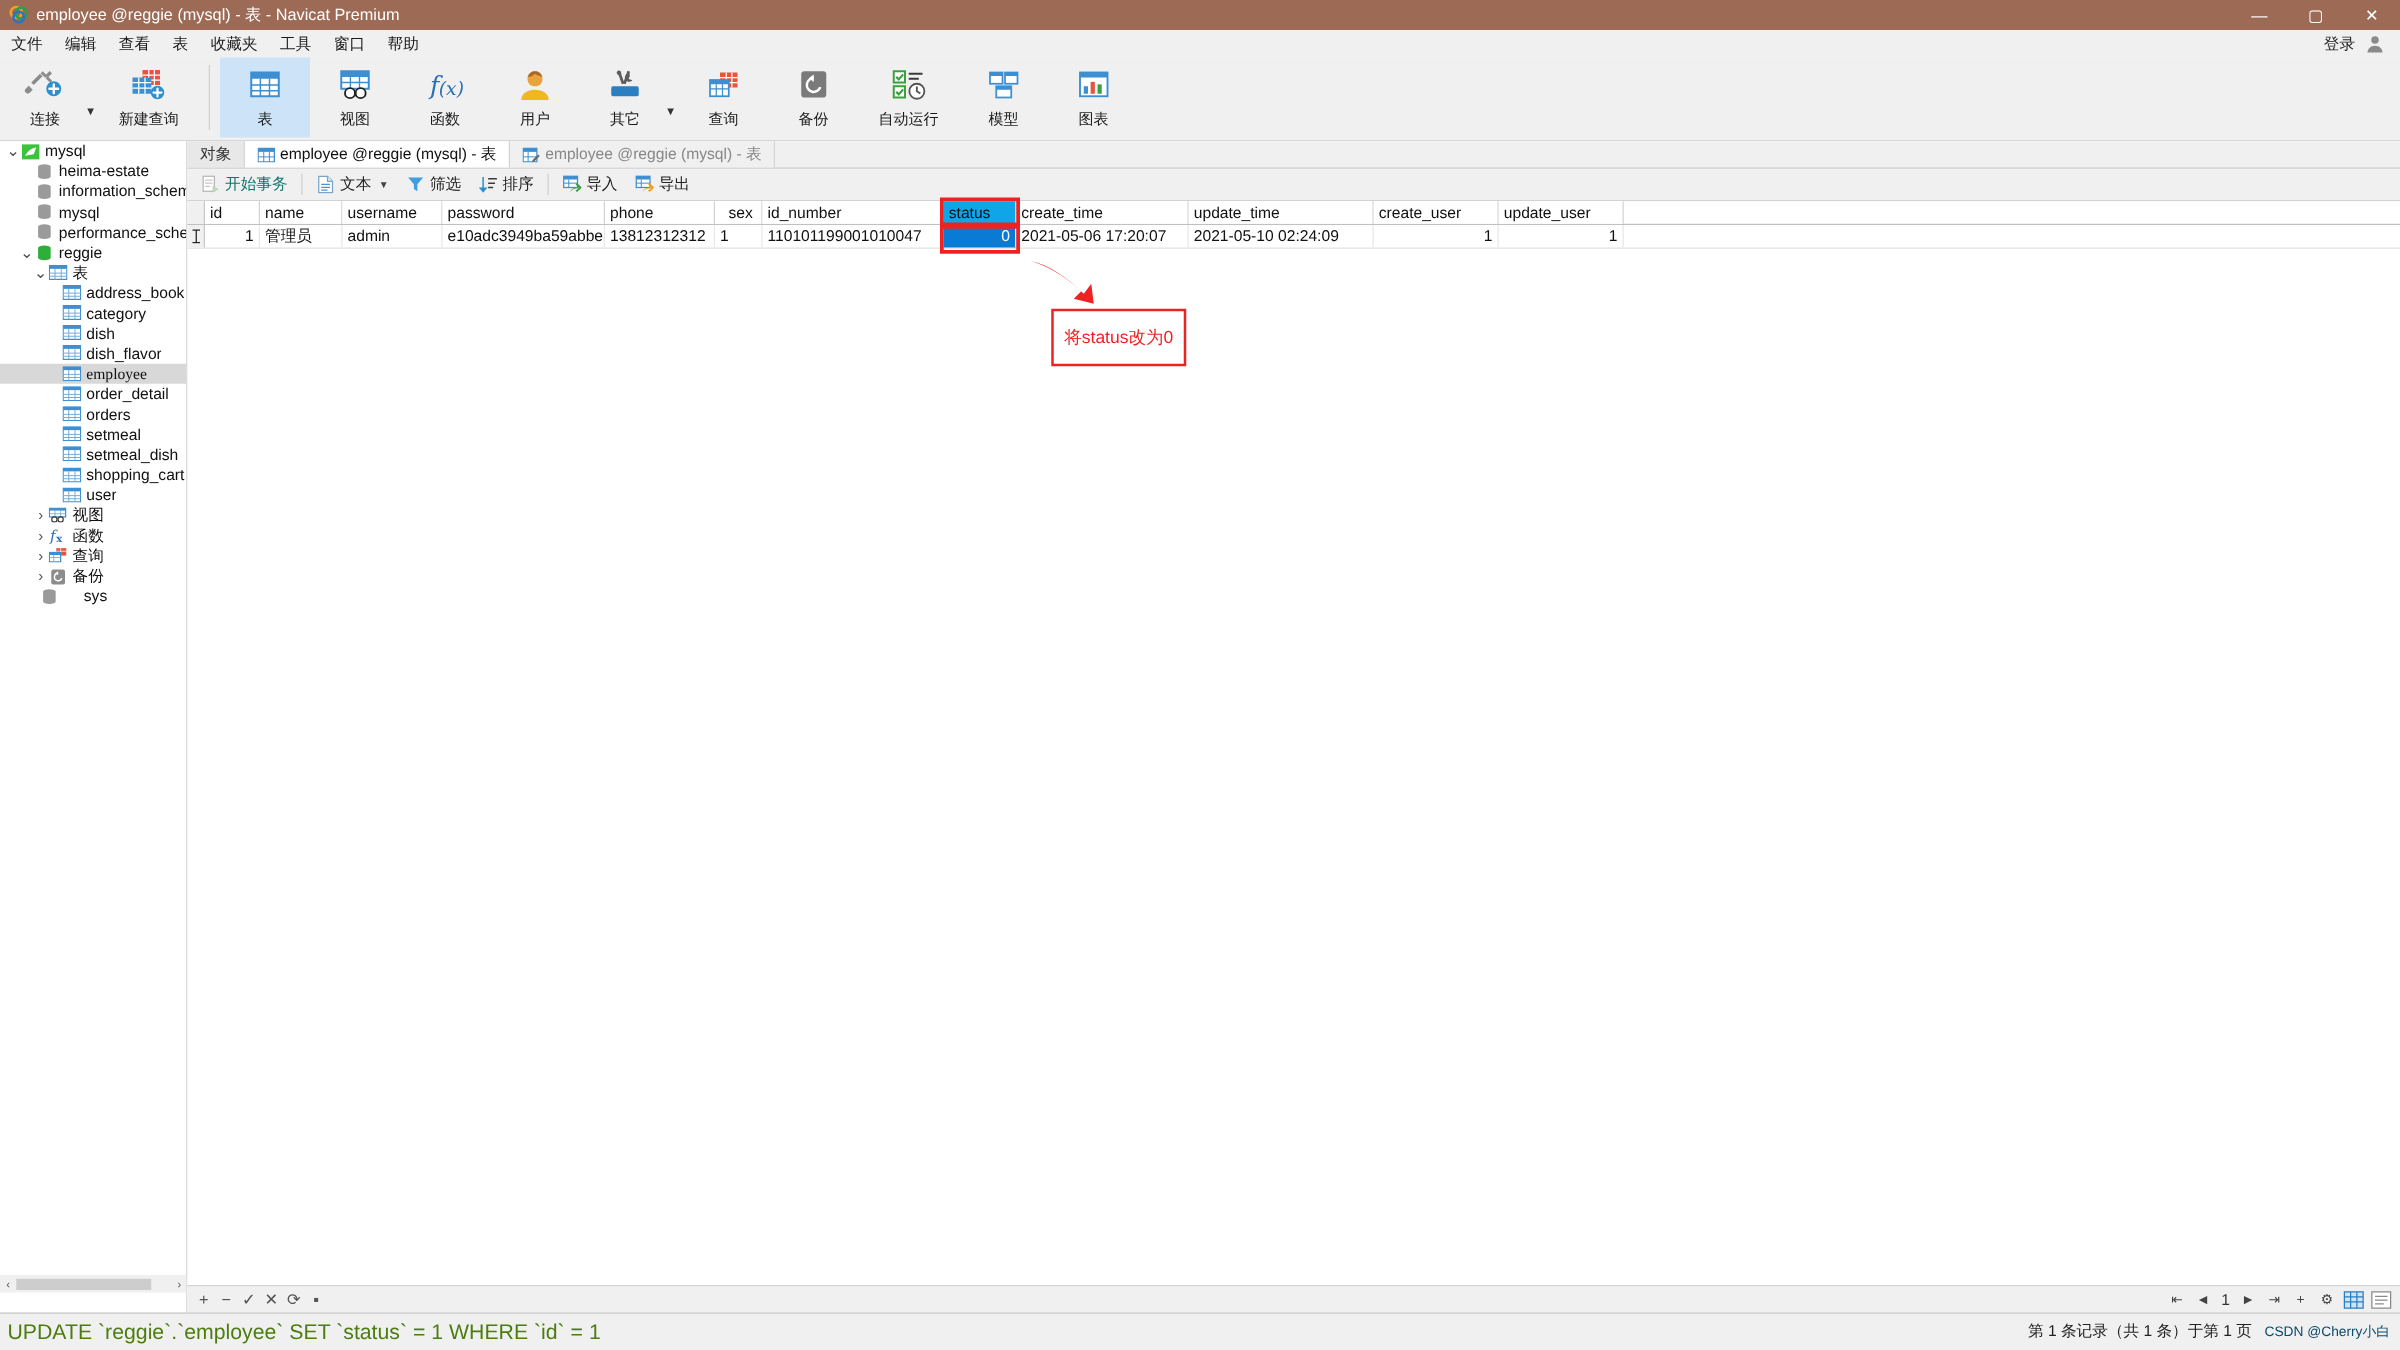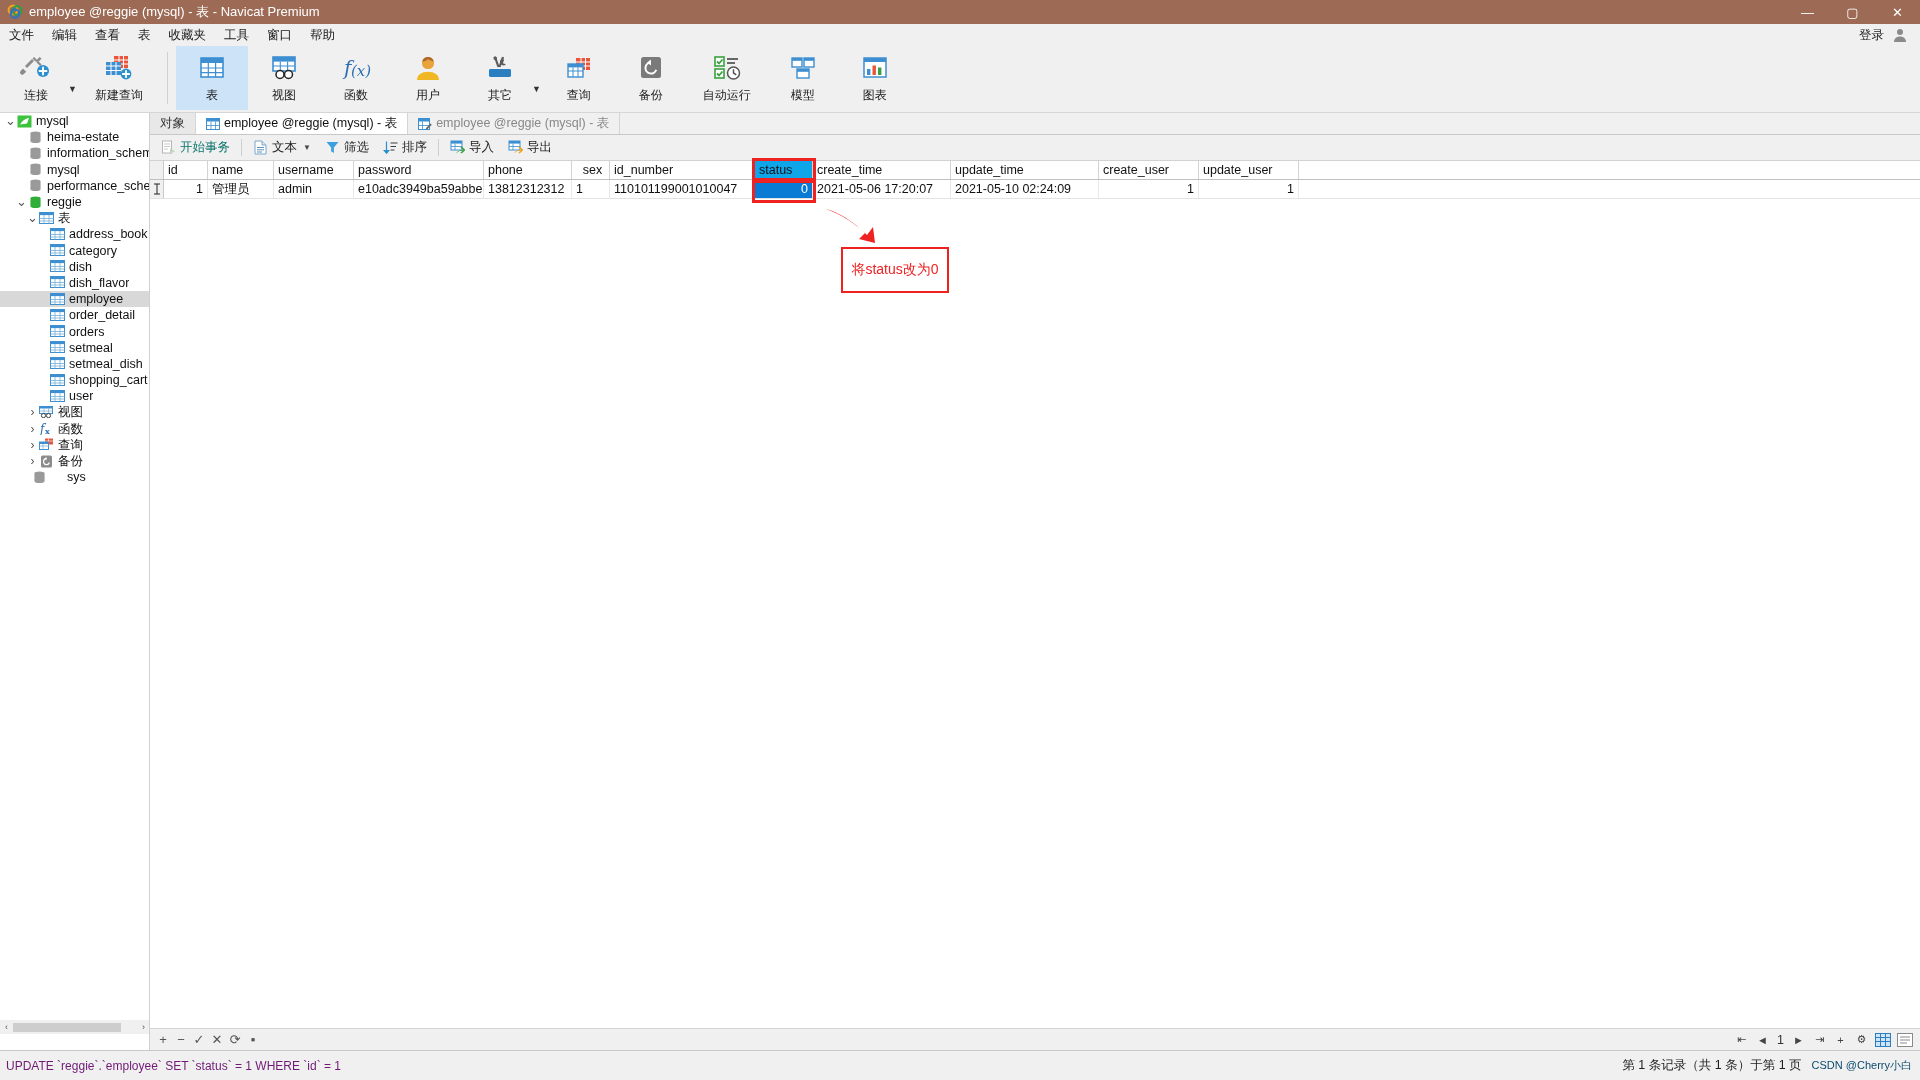--- a/index.html
+++ b/index.html
@@ -69,21 +69,21 @@
   
   .sidebar {
     position: absolute; top: 113px; left: 0; width: 150px; height: 937px;
     background: #ffffff; border-right: 1px solid #d0d0d0;
     font-size: 12.5px; color: #111; overflow: hidden;
   }
   .tree-row {
     height: 16.2px; display: flex; align-items: center; white-space: nowrap;
     line-height: 16px;
   }
-  .tree-row.selected { background: #d8d8d8; }
+  .tree-row.selected { background: #d8d8d8; font-family: Liberation Serif, serif; }
   .tw { width: 13px; display: flex; align-items: center; justify-content: center;
        color: #555; font-size: 9px; flex: none; }
   .tree-ico { width: 15px; height: 13px; margin-right: 4px; flex: none; position: relative; }
   .tree-label { overflow: hidden; text-overflow: clip; }
 
   
   .side-scroll {
     position: absolute; left: 0; bottom: 16px; width: 150px; height: 14px;
     background: #f0f0f0; display: flex; align-items: center;
   }
@@ -167,21 +167,21 @@
                    justify-content: center; color: #444; font-size: 11px; }
   .bb-right .pg { font-size: 12.5px; color: #333; padding: 0 2px; }
   .view-btn { width: 18px; height: 16px; position: relative; }
 
   .statusbar {
     position: absolute; left: 0; bottom: 0; width: 1920px; height: 30px;
     background: #f0f0f0; border-top: 1px solid #c8c8c8;
     display: flex; align-items: center;
   }
   .sb-left {
-    padding-left: 6px; font-size: 12px; color: #701a75; display: flex; align-items: center;
+    padding-left: 6px; font-size: 17px; color: #4d7c0f; display: flex; align-items: center;
   }
   .sb-right { margin-left: auto; display: flex; align-items: center; gap: 10px;
               padding-right: 8px; font-size: 12.5px; color: #222; }
   .watermark { font-size: 11px; color: #0c4a6e; }
 </style>
 </head>
 <body>
 
 <div id="app">
 

